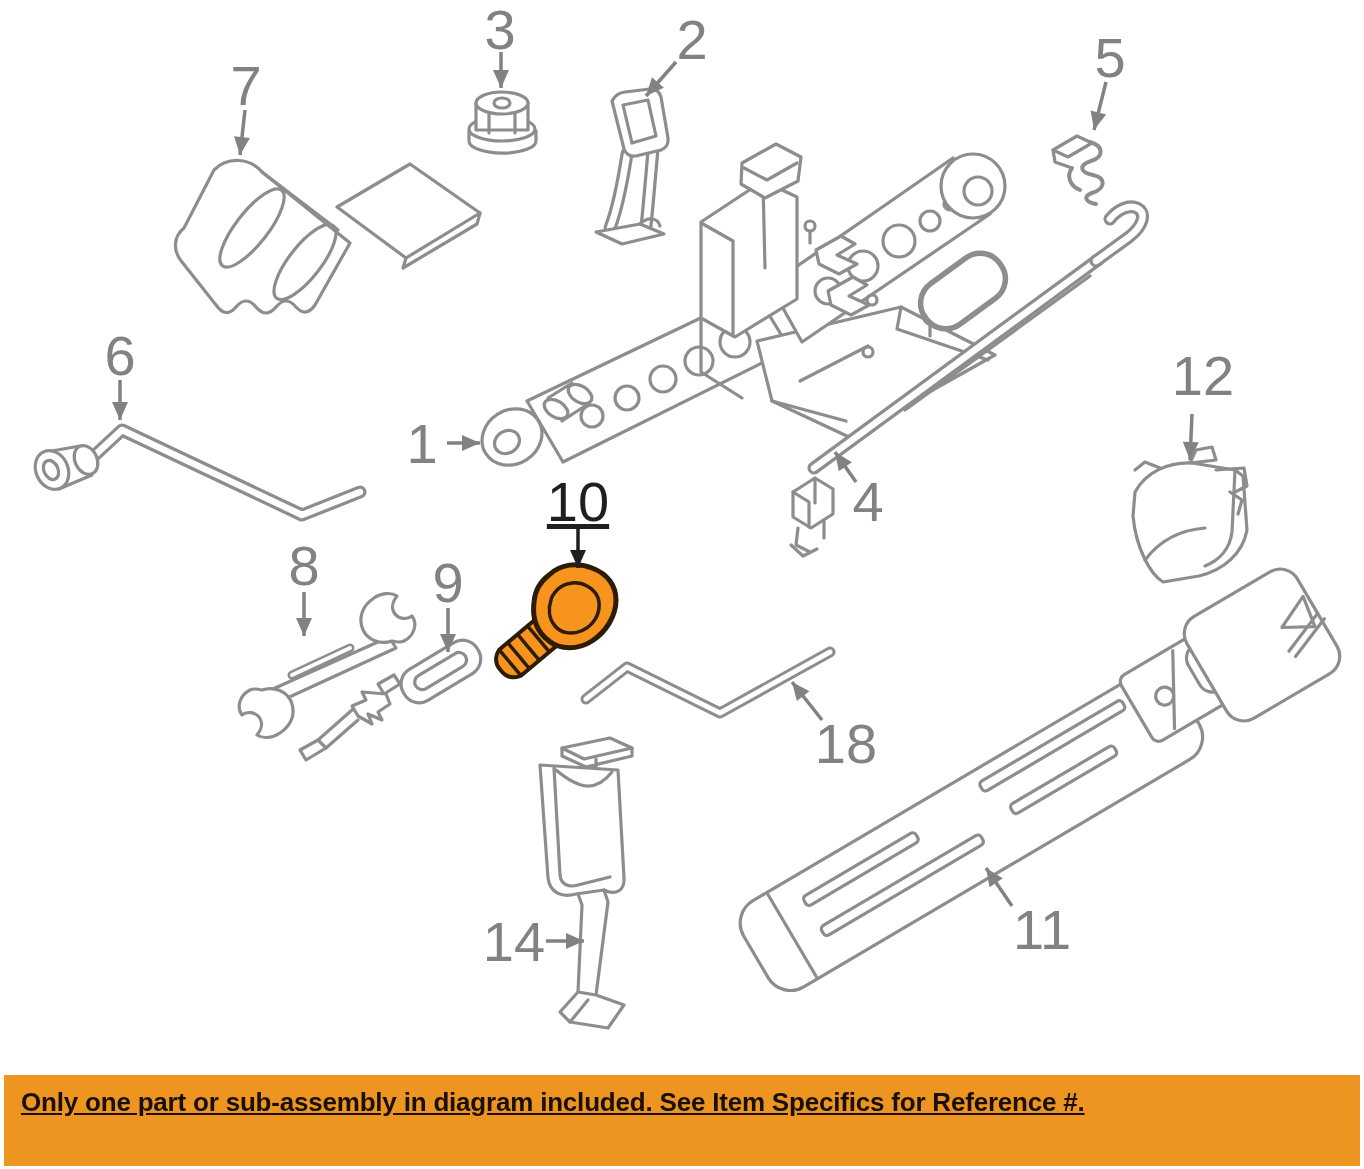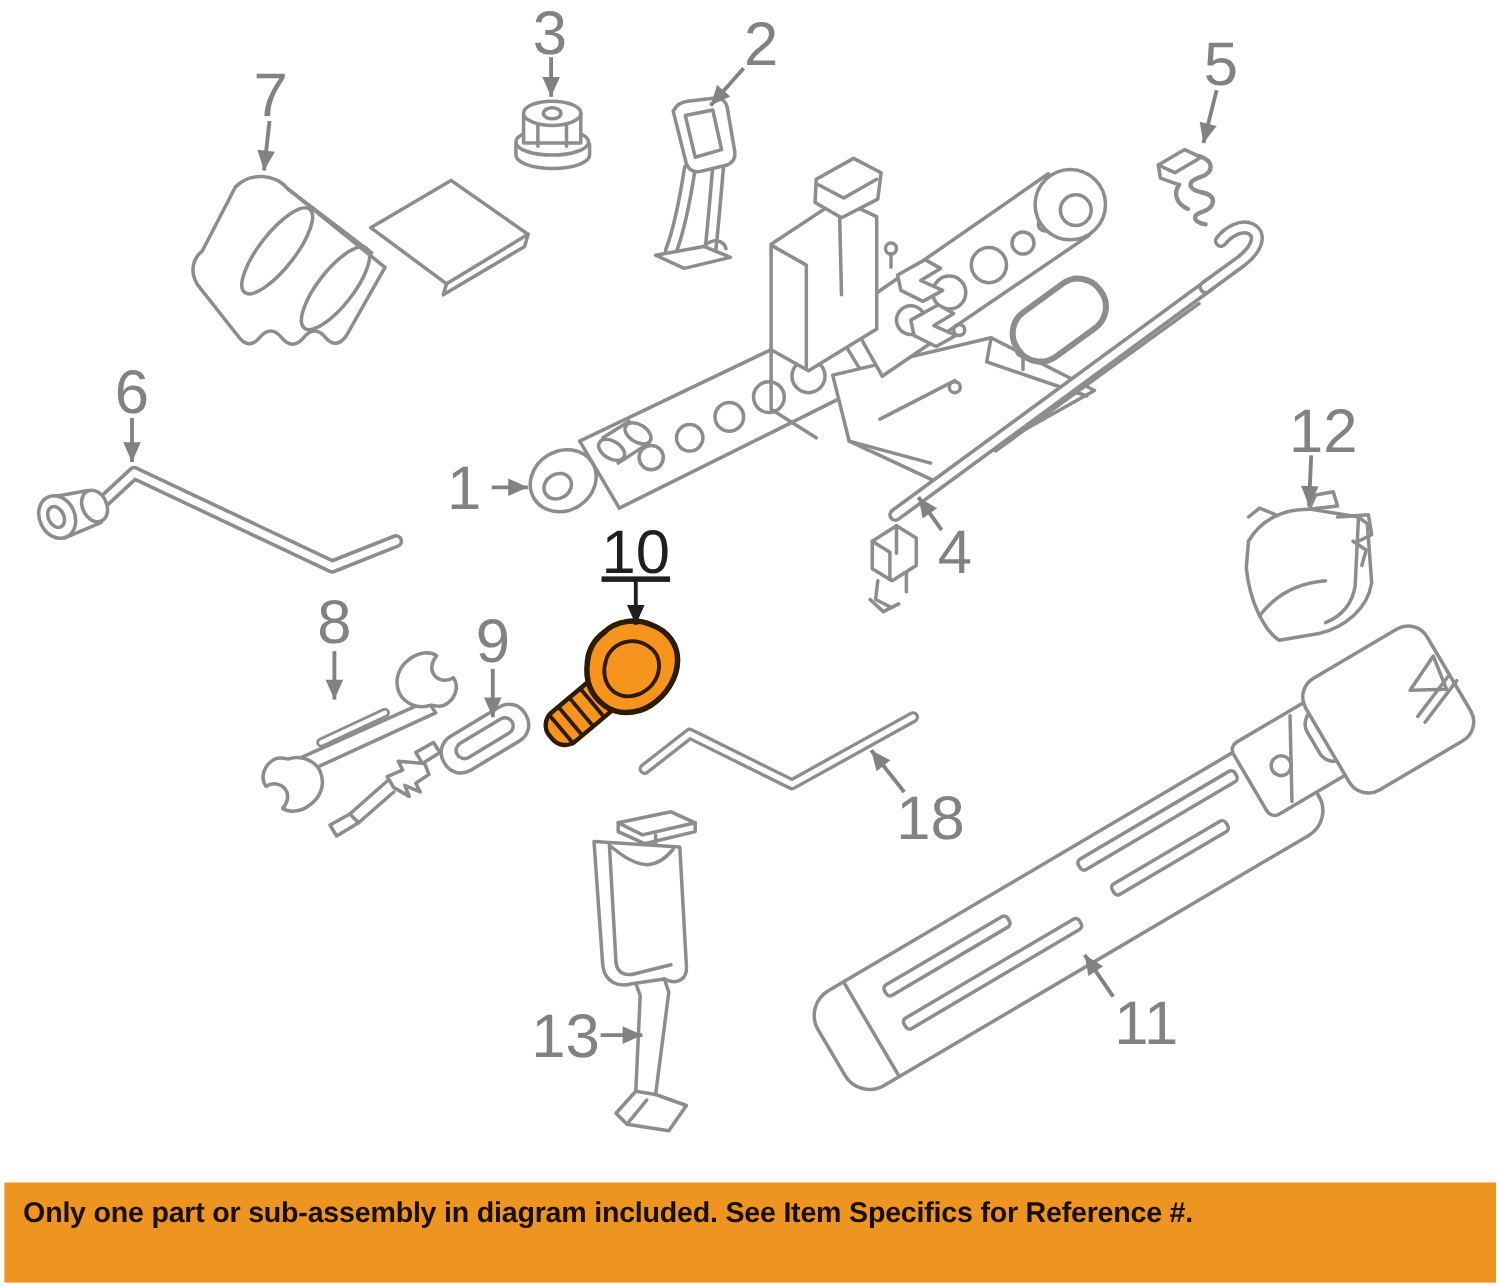--- a/index.html
+++ b/index.html
@@ -20,21 +20,21 @@
   .arrowDark{fill:none;stroke:var(--highlight_label);stroke-width:3.5;}
   .mg{fill:var(--label);} .mb{fill:var(--highlight_label);}
   
   .plabel{position:absolute;transform:translate(-50%,-50%);font-size:56px;line-height:1;
           color:var(--label);user-select:none;}
   .plabel.dark{color:var(--highlight_label);text-decoration:underline;}
   
   .banner{position:absolute;left:4px;right:4px;top:1075px;bottom:3px;background:var(--banner_bg);
           color:var(--banner_text);font-weight:bold;font-size:26px;letter-spacing:-0.2px;
           padding:9px 0 0 17px;white-space:nowrap;}
-  .banner-line{line-height:37px;}
+  .banner-line{line-height:37px;text-decoration:underline;}
 </style>
 </head>
 <body>
 
 <div class="stage">
 
   <svg width="1364" height="1070" viewBox="0 0 1364 1070">
     <defs>
       <marker id="arrG" markerUnits="userSpaceOnUse" markerWidth="24" markerHeight="20" refX="19" refY="9" orient="auto">
         <path class="mg" d="M1,1 L19,9 L1,17 Z"></path>
@@ -253,21 +253,21 @@
   <div class="plabel" style="left:692px;top:40px">2</div>
   <div class="plabel" style="left:500px;top:30px">3</div>
   <div class="plabel" style="left:868px;top:502px">4</div>
   <div class="plabel" style="left:1110px;top:58px">5</div>
   <div class="plabel" style="left:120px;top:356px">6</div>
   <div class="plabel" style="left:246px;top:86px">7</div>
   <div class="plabel" style="left:304px;top:566px">8</div>
   <div class="plabel" style="left:448px;top:583px">9</div>
   <div class="plabel dark" style="left:578px;top:502px">10</div>
   <div class="plabel" style="left:1042px;top:930px">11</div>
-  <div class="plabel" style="left:1203px;top:392px">12</div>
-  <div class="plabel" style="left:514px;top:942px">13</div>
+  <div class="plabel" style="left:1203px;top:376px">12</div>
+  <div class="plabel" style="left:514px;top:942px">14</div>
   <div class="plabel" style="left:846px;top:744px">18</div>
 
   <div class="banner">
     <div class="banner-line">Only one part or sub-assembly in diagram included. See Item Specifics for Reference #.</div>
   </div>
 
 </div>
 
 </body></html>

